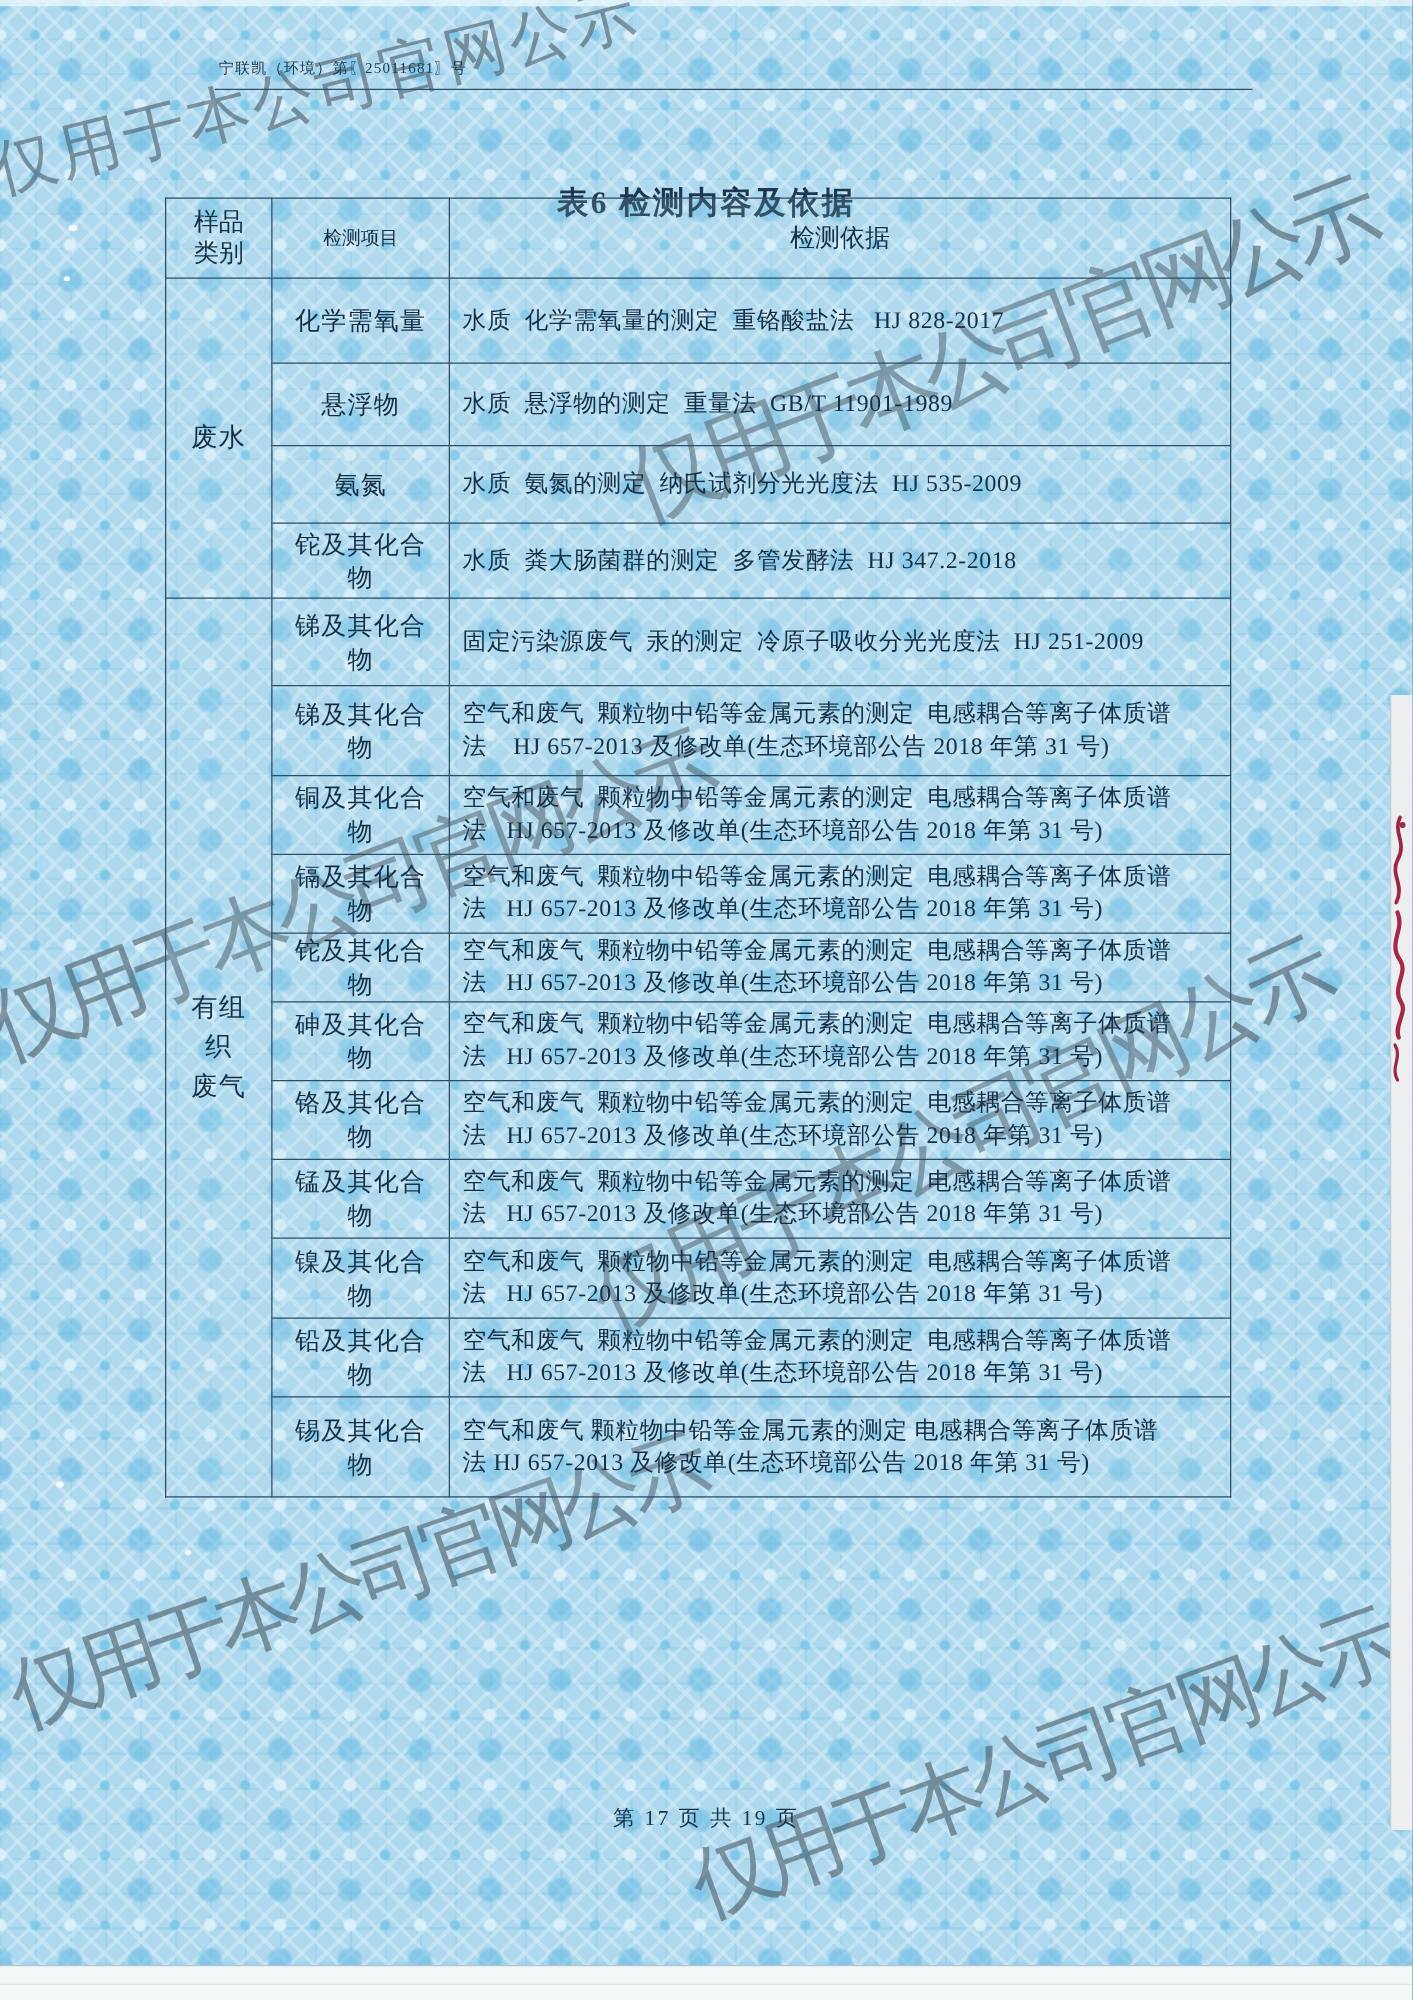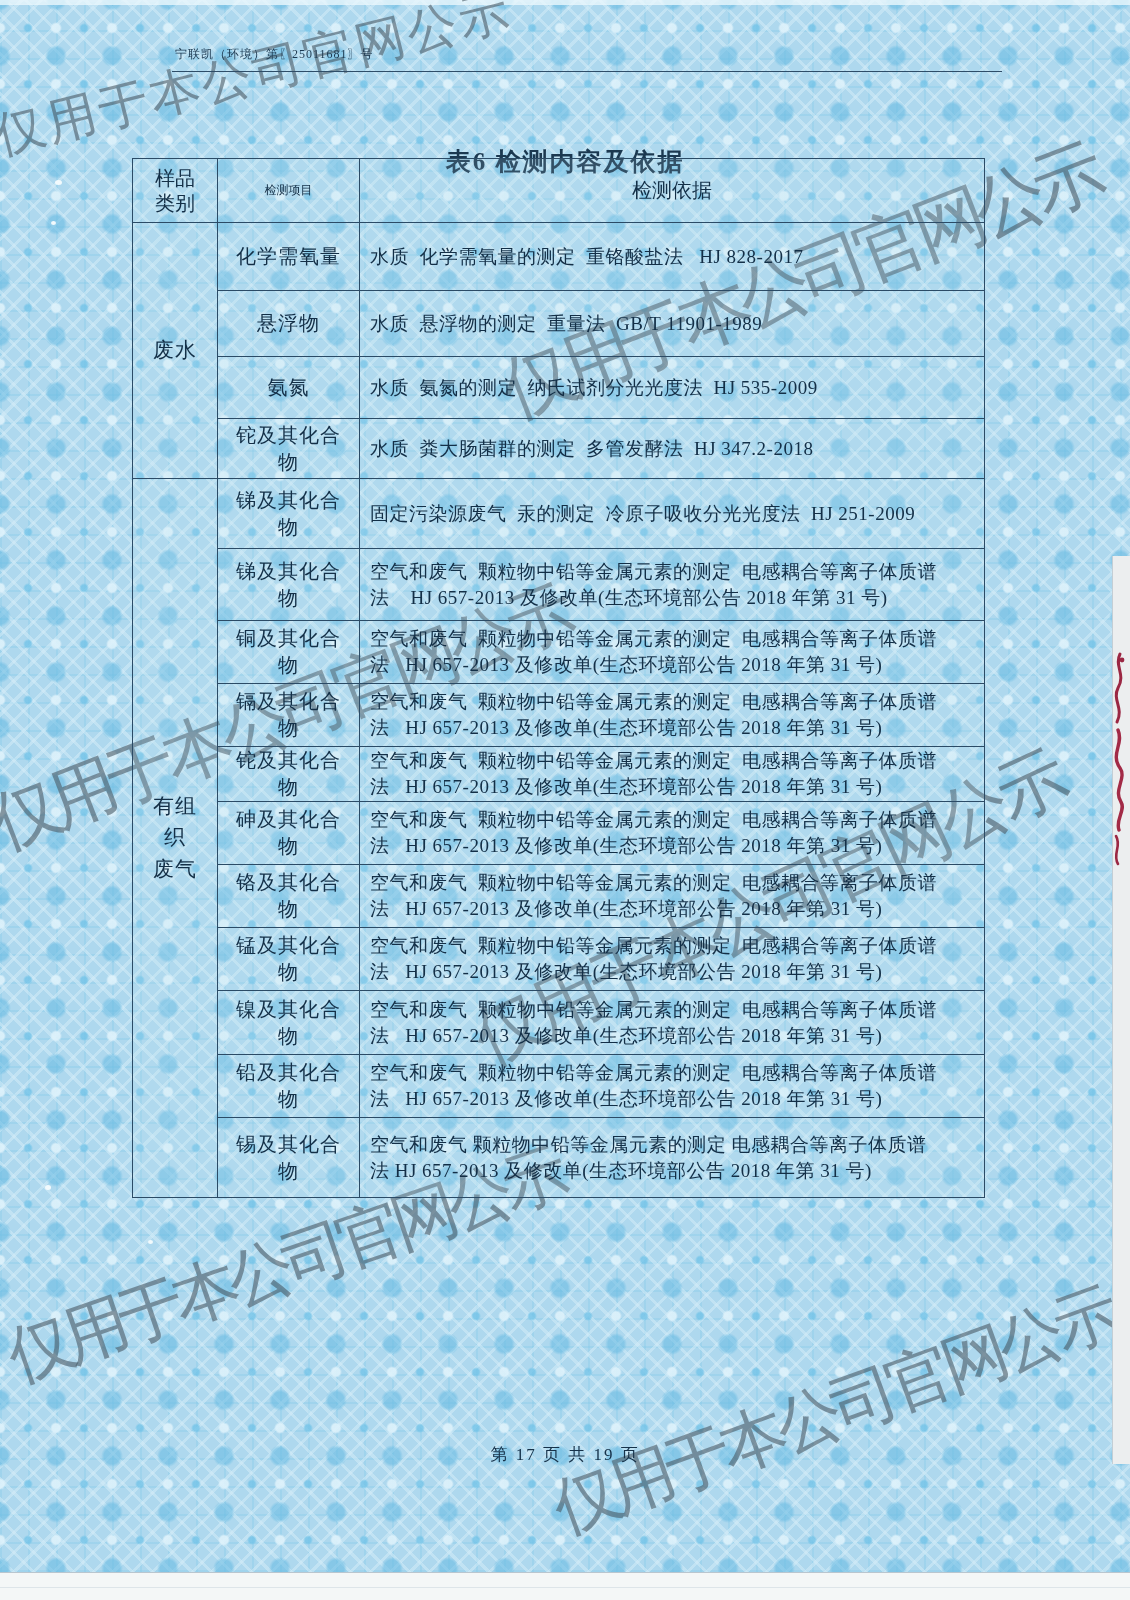--- a/index.html
+++ b/index.html
@@ -41,21 +41,21 @@
   .page-footer{position:absolute;left:0;top:1443px;width:1130px;text-align:center;
     font-size:17px;letter-spacing:2px;color:#16324a;}
   
   .tbl-wrap{position:absolute;left:132px;top:158px;}
   table.tbl{border-collapse:collapse;table-layout:fixed;width:852px;background:rgba(190,225,243,.14);}
   table.tbl td,table.tbl th{
     border:1.4px solid #2b4b66; padding:0 10px; vertical-align:middle;
     font-weight:normal; color:#132f47;
   }
   th.h-cat{width:85px;  font-size:20px; white-space:pre-line; text-align:center; line-height:1.25;}
-  th.h-item{width:142px; font-size:12px; text-align:center;}
+  th.h-item{width:142px; font-size:15px; text-align:center;}
   th.h-basis{width:625px;font-size:20px; text-align:center;}
   td.cat{font-size:21px; text-align:center; white-space:pre-line; line-height:1.5; letter-spacing:1px;}
   td.item{font-size:20px; text-align:center; letter-spacing:1px;}
   td.basis{font-size:19px; white-space:pre-wrap; line-height:26px; letter-spacing:.5px; padding:4px 12px;}
   
   .right-strip{position:absolute;left:1112px;top:556px;width:18px;height:908px;
     background:#eceeef;border-left:1px solid #c3ced5;}
   .red-marks{position:absolute;left:1100px;top:650px;}
   .bottom-strip{position:absolute;left:0;top:1572px;width:1130px;height:28px;background:#f4f7f7;
     border-top:1.5px solid #b9c6cf;}

